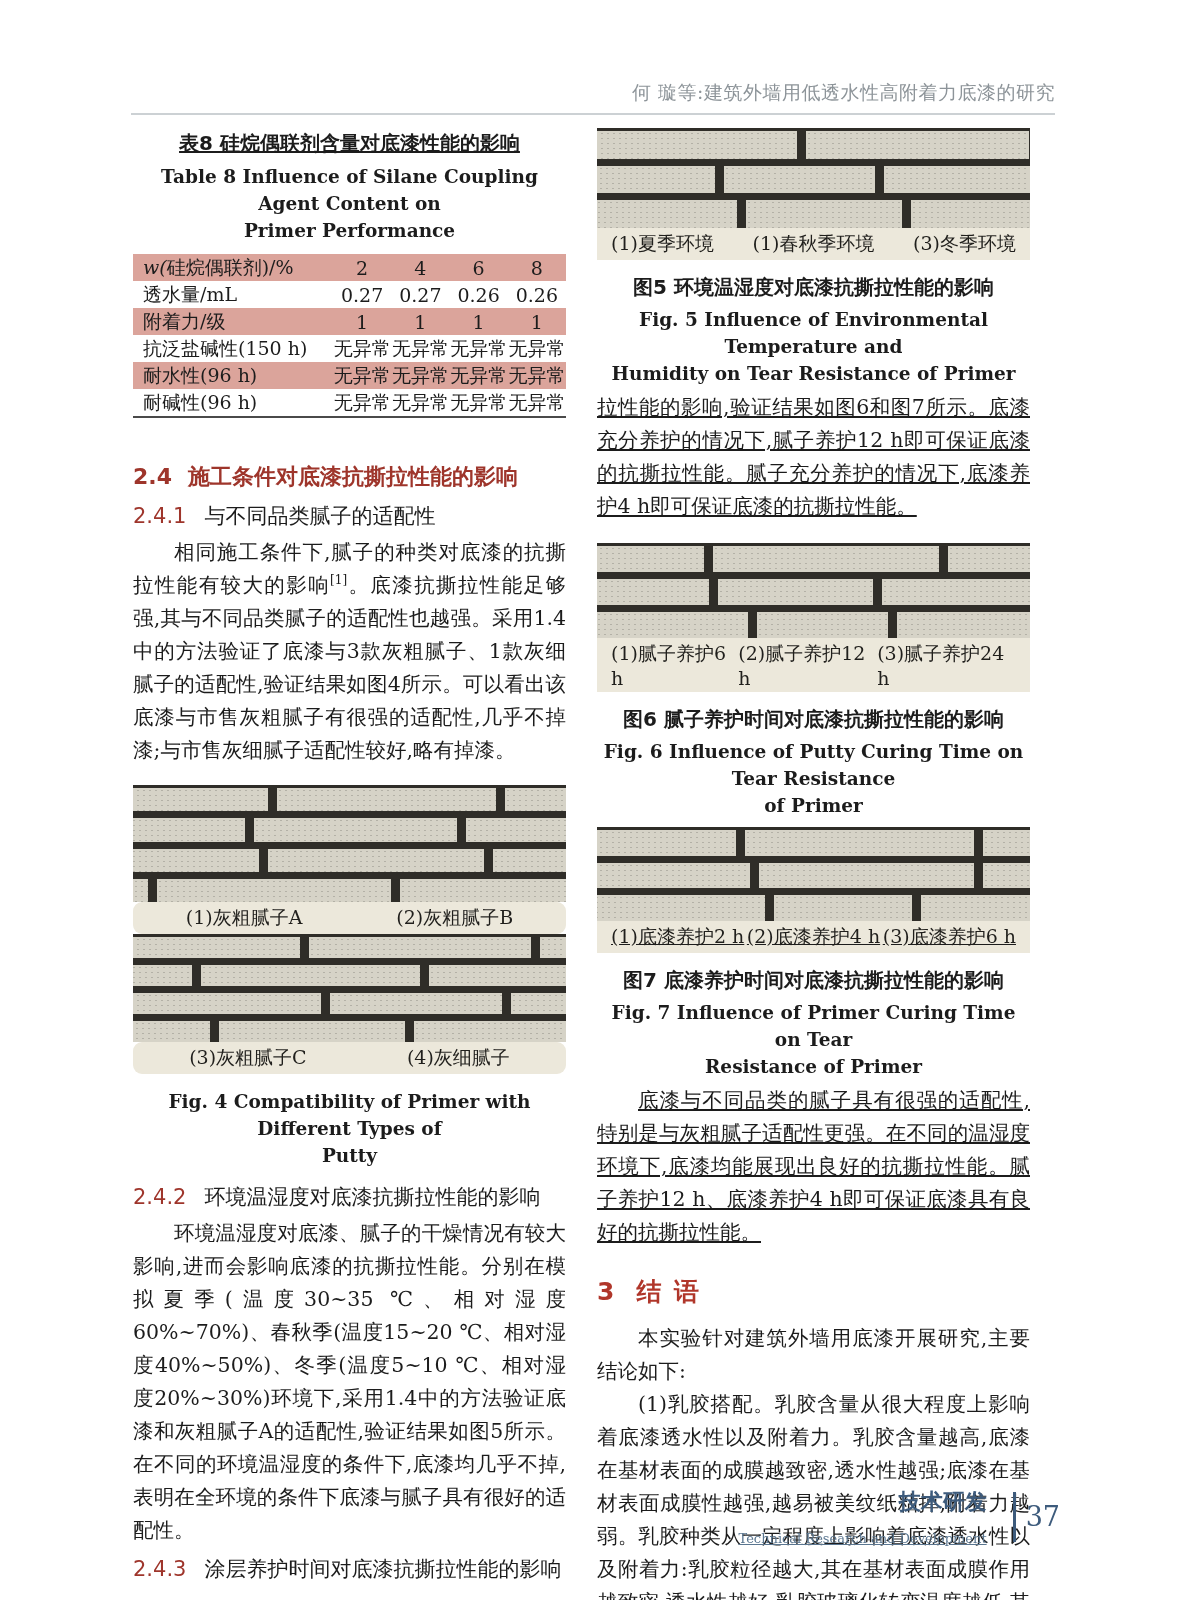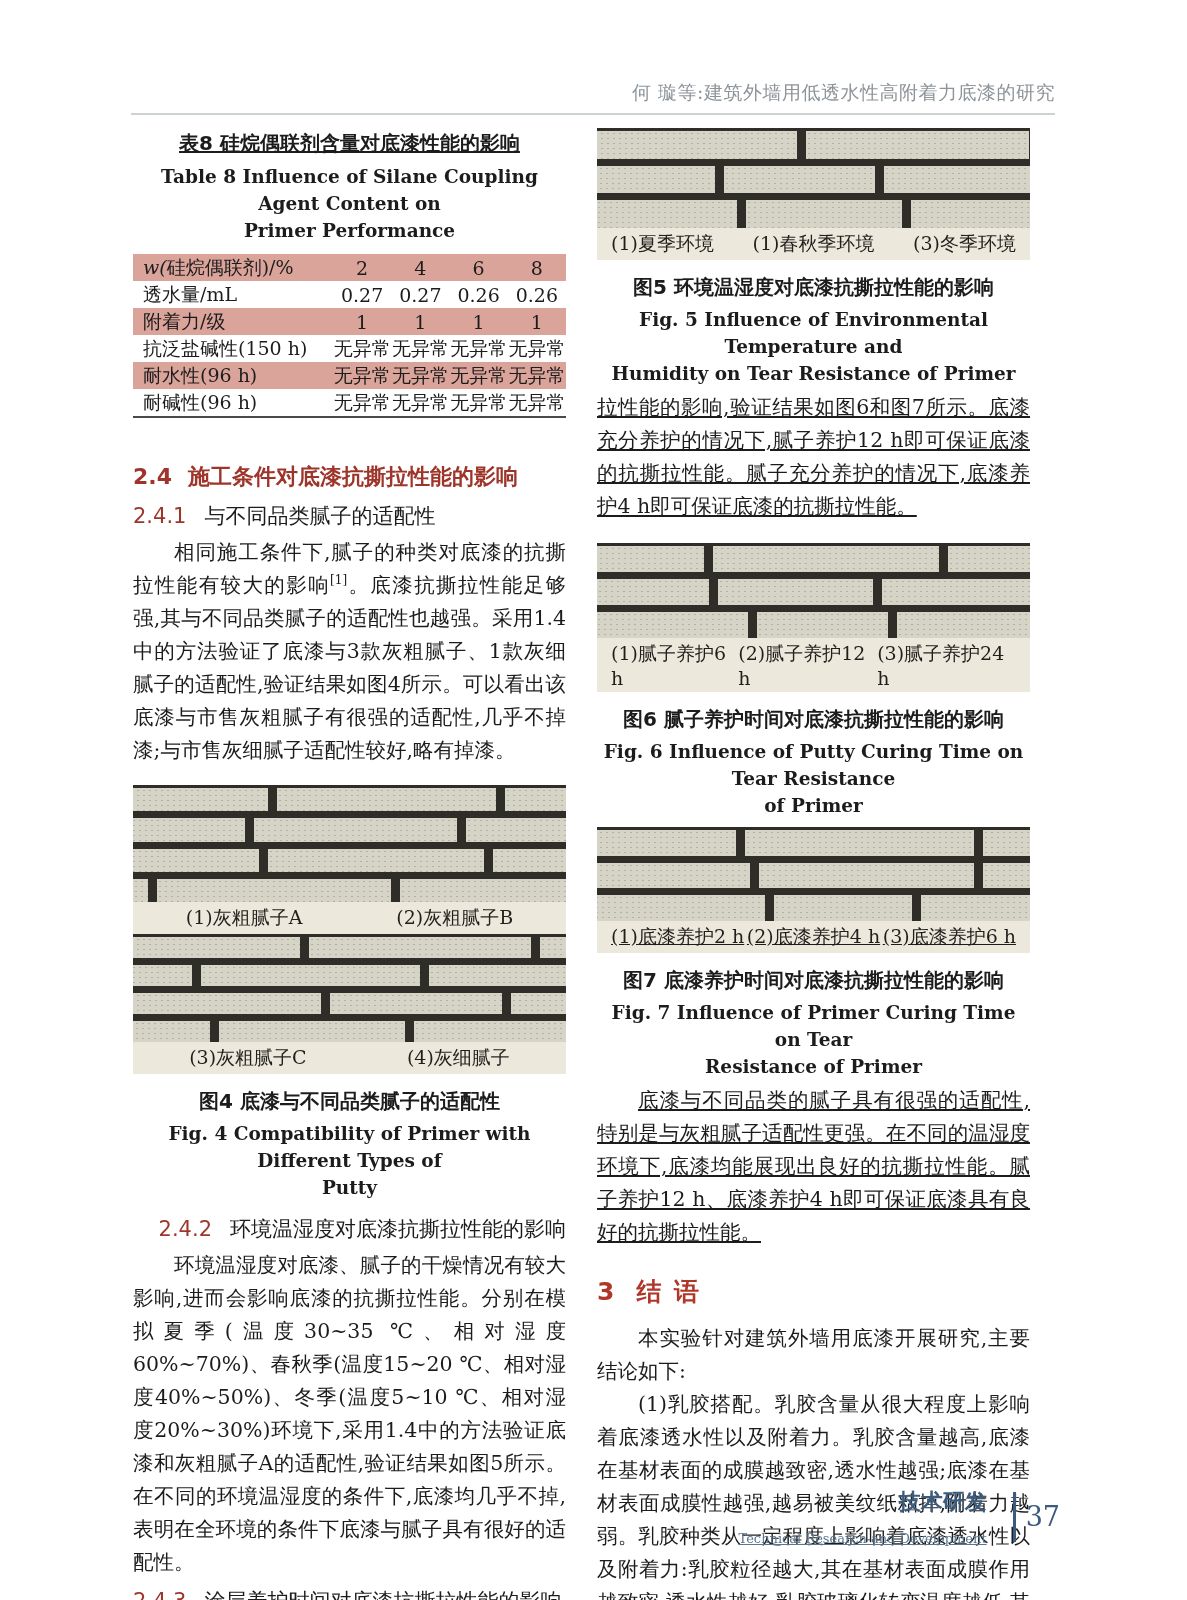--- a/index.html
+++ b/index.html
@@ -36,33 +36,33 @@
   p.body sup{font-size:12px;line-height:0;}
   
   .photo{position:relative;width:433px;overflow:hidden;}
   .brickwall{background:#2f2d28;overflow:hidden;display:flex;flex-direction:column;gap:7px;padding-top:3px;box-sizing:border-box;}
   .brickrow{display:flex;gap:9px;flex:1 1 auto;}
   .brick{background:#d6d3c7;flex:0 0 auto;
          background-image:radial-gradient(rgba(92,90,80,.28) 1px,transparent 1.3px);
          background-size:6px 5px;}
   .photo-strip{background:#ece8db;display:flex;font-size:19px;color:#201f1c;
                padding:3px 6px;box-sizing:border-box;}
-  .photo-strip.two{justify-content:space-around;}
+  .photo-strip.two{justify-content:space-around;border-radius:9px;}
   .photo-strip.three{justify-content:space-between;padding:3px 14px;}
   .fig-cap{margin-top:14px;margin-bottom:4px;}
   .fig-cap-cn{font-family:"DejaVu Sans",sans-serif;font-weight:bold;font-size:20px;text-align:center;}
   .fig-cap-en{font-weight:bold;font-size:18.5px;text-align:center;line-height:27px;margin-top:5px;}
   
   .footer{position:absolute;top:1487px;right:127px;display:flex;align-items:center;}
   .footer .labels{text-align:right;padding-right:26px;}
   .footer .cn{font-family:"DejaVu Sans",sans-serif;font-weight:bold;font-size:22px;color:#3d5b7c;}
   .footer .en{font-size:13px;color:#5a7690;margin-top:14px;text-decoration:underline;}
   .footer .bar{width:3px;height:50px;background:#3d5b7c;}
   .footer .pageno{font-size:27px;color:#3d5b7c;padding-left:10px;}
-  .mt8{margin-top:8px;text-decoration:underline;} .mt14{margin-top:14px;text-align:right;} .mt18{margin-top:18px;} .mt20{margin-top:20px;}
+  .mt8{margin-top:8px;text-decoration:underline;} .mt14{margin-top:14px;} .mt18{margin-top:18px;} .mt20{margin-top:20px;}
 </style>
 </head>
 <body>
 
 <div class="page">
 
   <div class="run-head">何  璇等:建筑外墙用低透水性高附着力底漆的研究</div>
   <div class="run-rule"></div>
 
   <div class="col col-left">
@@ -180,21 +180,20 @@
             <div class="brick" style="width: 186.195px;"></div>
             <div class="brick" style="width: 239.964px;"></div>
           </div>
         </div>
       <div class="photo-strip two">
         <span>(3)灰粗腻子C</span>
         <span>(4)灰细腻子</span>
       </div>
     </div>
     <div class="fig-cap">
-      <div class="fig-cap-cn">图4  底漆与不同品类腻子的适配性</div>
       <div class="fig-cap-en">
         <div>Fig. 4  Compatibility of Primer with Different Types of</div>
         <div>Putty</div>
       </div>
     </div>
 
     <div class="sec-h3 mt14">
       <span class="num">2.4.2</span><span>环境温湿度对底漆抗撕拉性能的影响</span>
     </div>
     <p class="body">环境温湿度对底漆、腻子的干燥情况有较大影响,进而会影响底漆的抗撕拉性能。分别在模拟夏季(温度30~35 ℃、相对湿度60%~70%)、春秋季(温度15~20 ℃、相对湿度40%~50%)、冬季(温度5~10 ℃、相对湿度20%~30%)环境下,采用1.4中的方法验证底漆和灰粗腻子A的适配性,验证结果如图5所示。在不同的环境温湿度的条件下,底漆均几乎不掉,表明在全环境的条件下底漆与腻子具有很好的适配性。</p>

